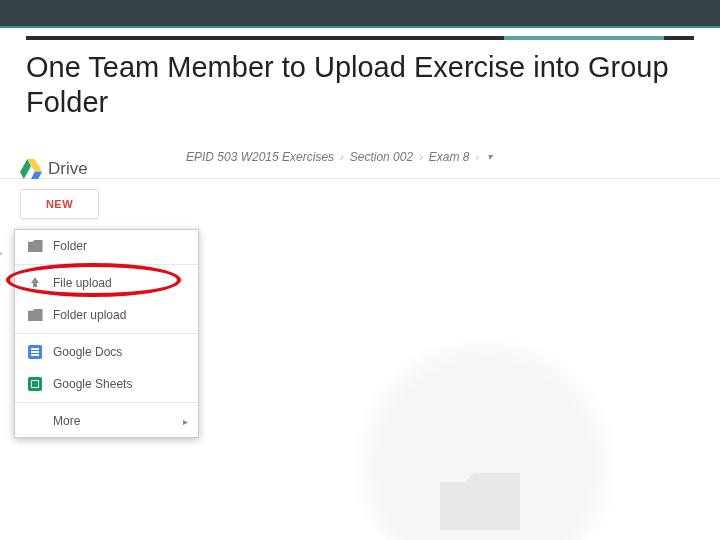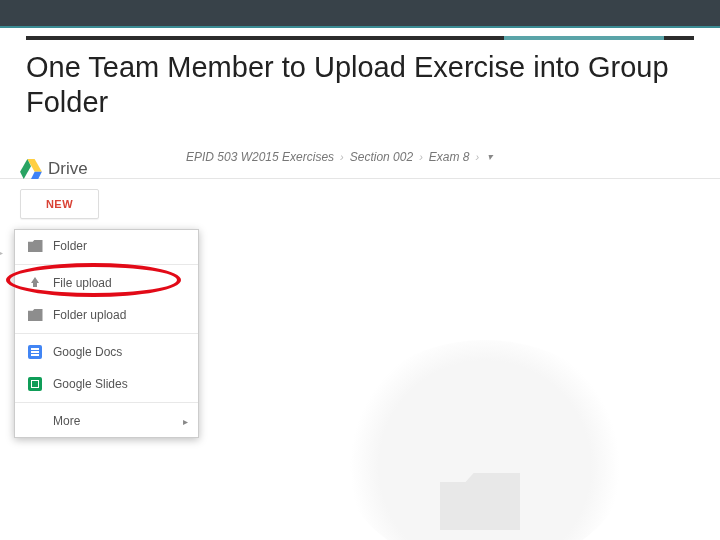--- a/index.html
+++ b/index.html
@@ -295,21 +295,21 @@
               </span>
             </span>
           <span class="mi-label">Google Docs</span>
         </div>
         <div class="menu-item">
           <span class="mi-icon">
               <span class="icon-box sheets-bg">
                 <span class="sheets-inner"></span>
               </span>
             </span>
-          <span class="mi-label">Google Slides</span>
+          <span class="mi-label">Google Sheets</span>
         </div>
         <div class="menu-sep"></div>
         <div class="menu-item">
           <span class="mi-icon"></span>
           <span class="mi-label">More</span>
           <span class="sub-arrow">▸</span>
         </div>
       </div>
 
       <div class="circle-highlight"></div>

